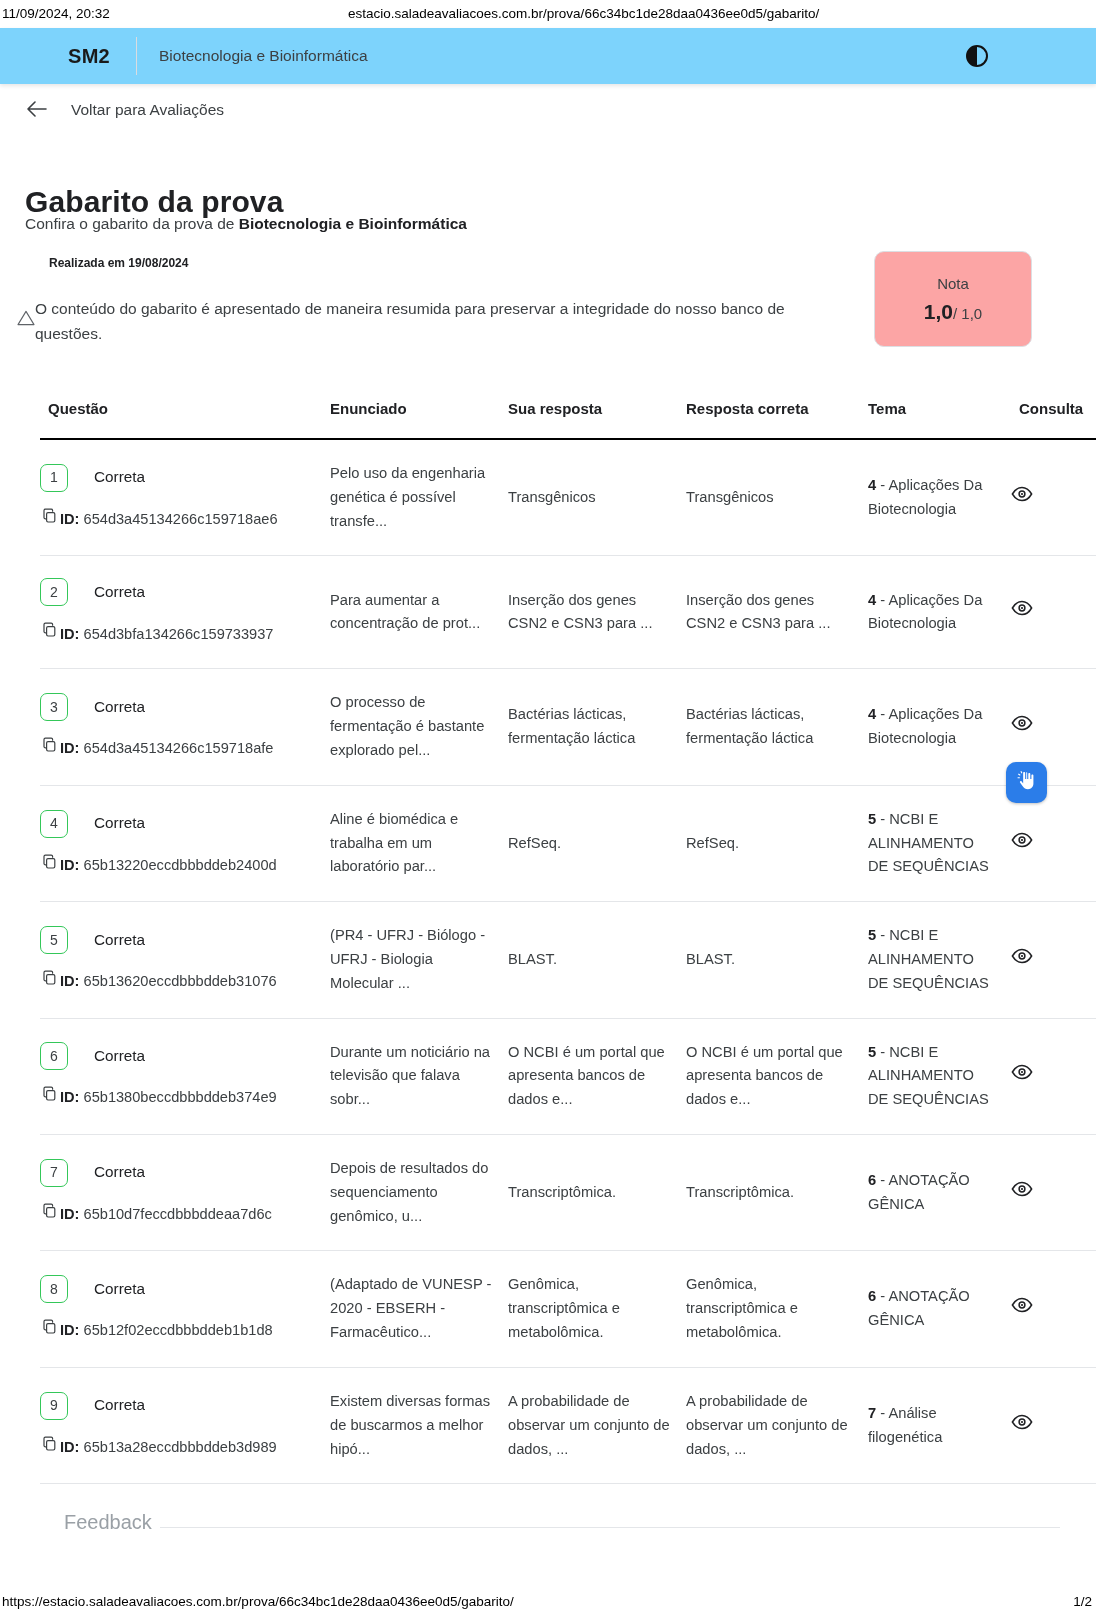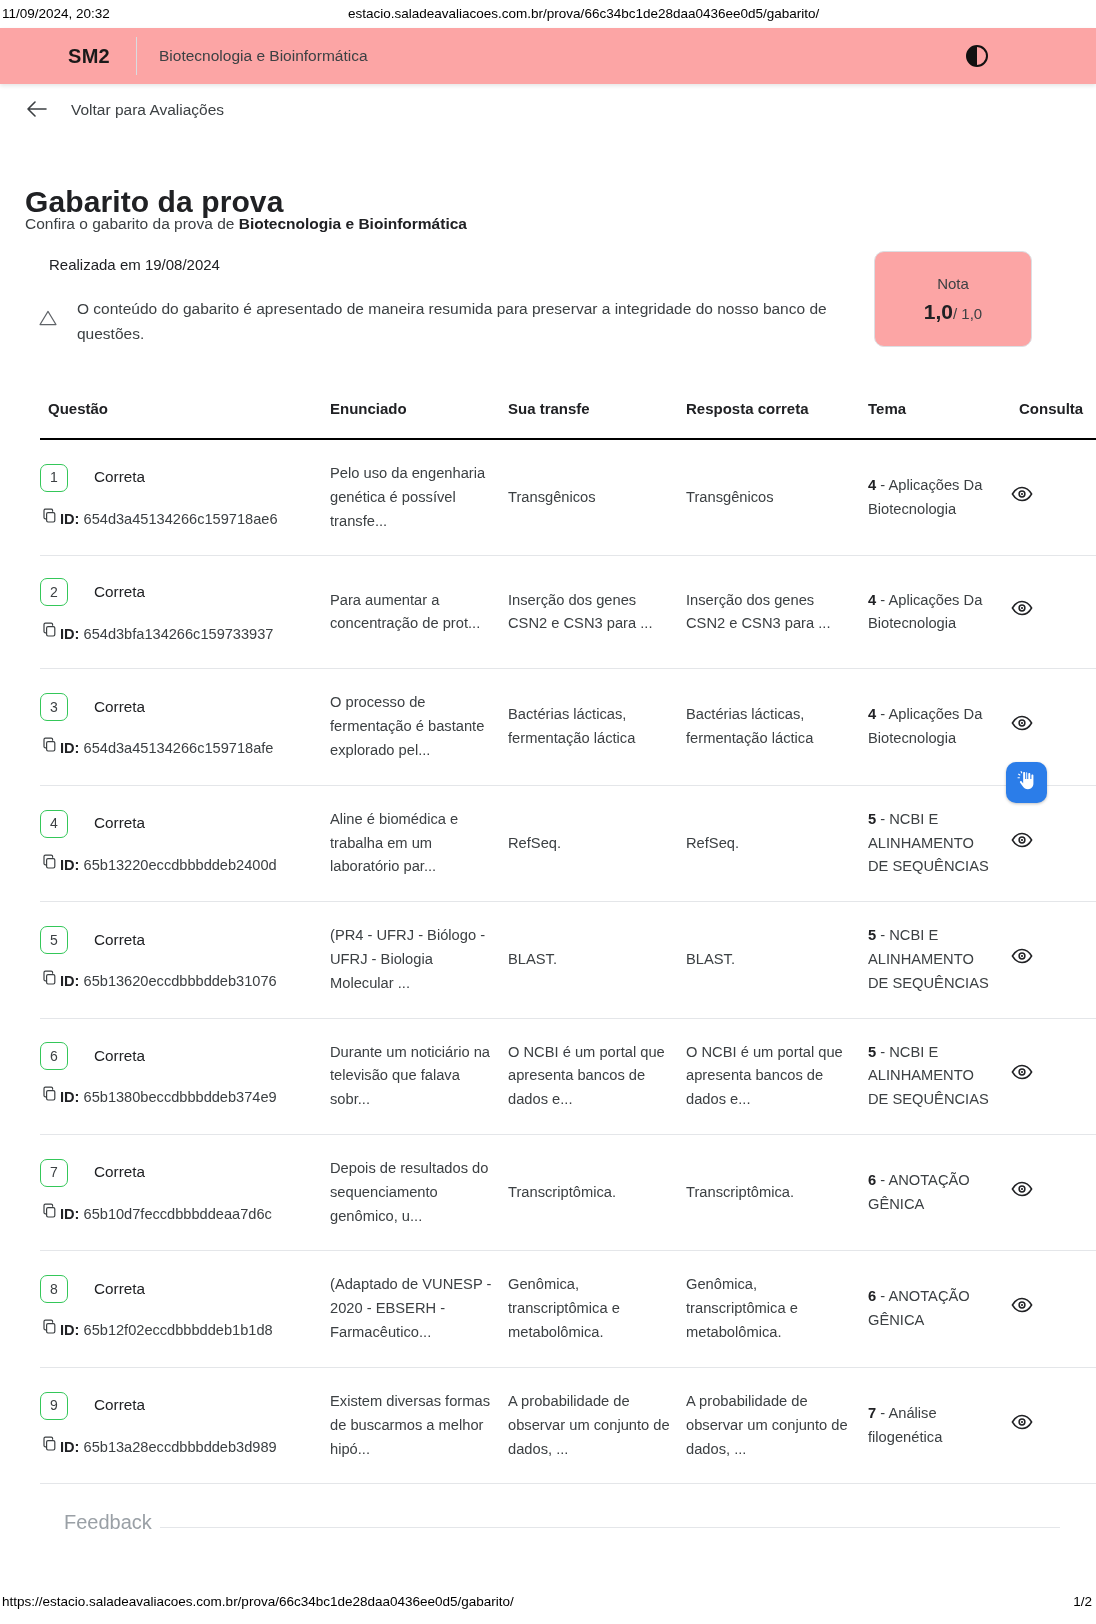--- a/index.html
+++ b/index.html
@@ -30,21 +30,21 @@
   #print-footer { top: 1594px; }
   .print-chrome .pc-left  { position: absolute; left: 2px;  white-space: nowrap; }
   .print-chrome .pc-mid   { position: absolute; left: 348px; white-space: nowrap; }
   .print-chrome .pc-right { position: absolute; right: 4px; white-space: nowrap; }
 
   
   #appbar {
     position: absolute;
     left: 0; top: 28px;
     width: 1096px; height: 56px;
-    background: #fca5a5;
+    background: #7dd3fc;
     box-shadow: 0 2px 4px rgba(0,0,0,0.10);
     display: flex;
     align-items: center;
   }
   #appbar .brand {
     font-size: 20px;
     font-weight: 700;
     letter-spacing: .3px;
     margin-left: 68px;
     color: #1a1a1a;
@@ -99,31 +99,31 @@
     position: absolute;
     left: 25px; top: 215px;
     font-size: 15.5px;
     color: #3c4043;
   }
   #subtitle b { font-weight: 700; color: #202124; }
 
   #realizada {
     position: absolute;
     left: 49px; top: 256px;
-    font-size: 15px;
-    font-weight: 400;
+    font-size: 12px;
+    font-weight: 700;
     color: #202124;
   }
 
   #warning-row {
     position: absolute;
-    left: 39px; top: 296px;
+    left: 17px; top: 296px;
     width: 830px;
     display: flex;
-    gap: 20px;
+    gap: 0;
   }
   #warning-row .wicon {
     flex: 0 0 auto;
     margin-top: 14px;
     color: #5f6368;
   }
   #warning-row .wtext {
     font-size: 15.5px;
     line-height: 1.62;
     color: #3c4043;
@@ -328,21 +328,21 @@
       <col class="c-enunciado">
       <col class="c-sua">
     <col class="c-correta">
       <col class="c-tema">
       <col class="c-consulta">
   </colgroup>
   <thead>
     <tr>
       <th class="h-questao">Questão</th>
       <th>Enunciado</th>
-      <th>Sua transfe</th>
+      <th>Sua resposta</th>
       <th>Resposta correta</th>
       <th>Tema</th>
       <th class="h-consulta">Consulta</th>
     </tr>
   </thead>
   <tbody id="table-body">
       <tr>
         <td class="cell-questao">
           <div class="q-top">
             <span class="q-badge">1</span>

